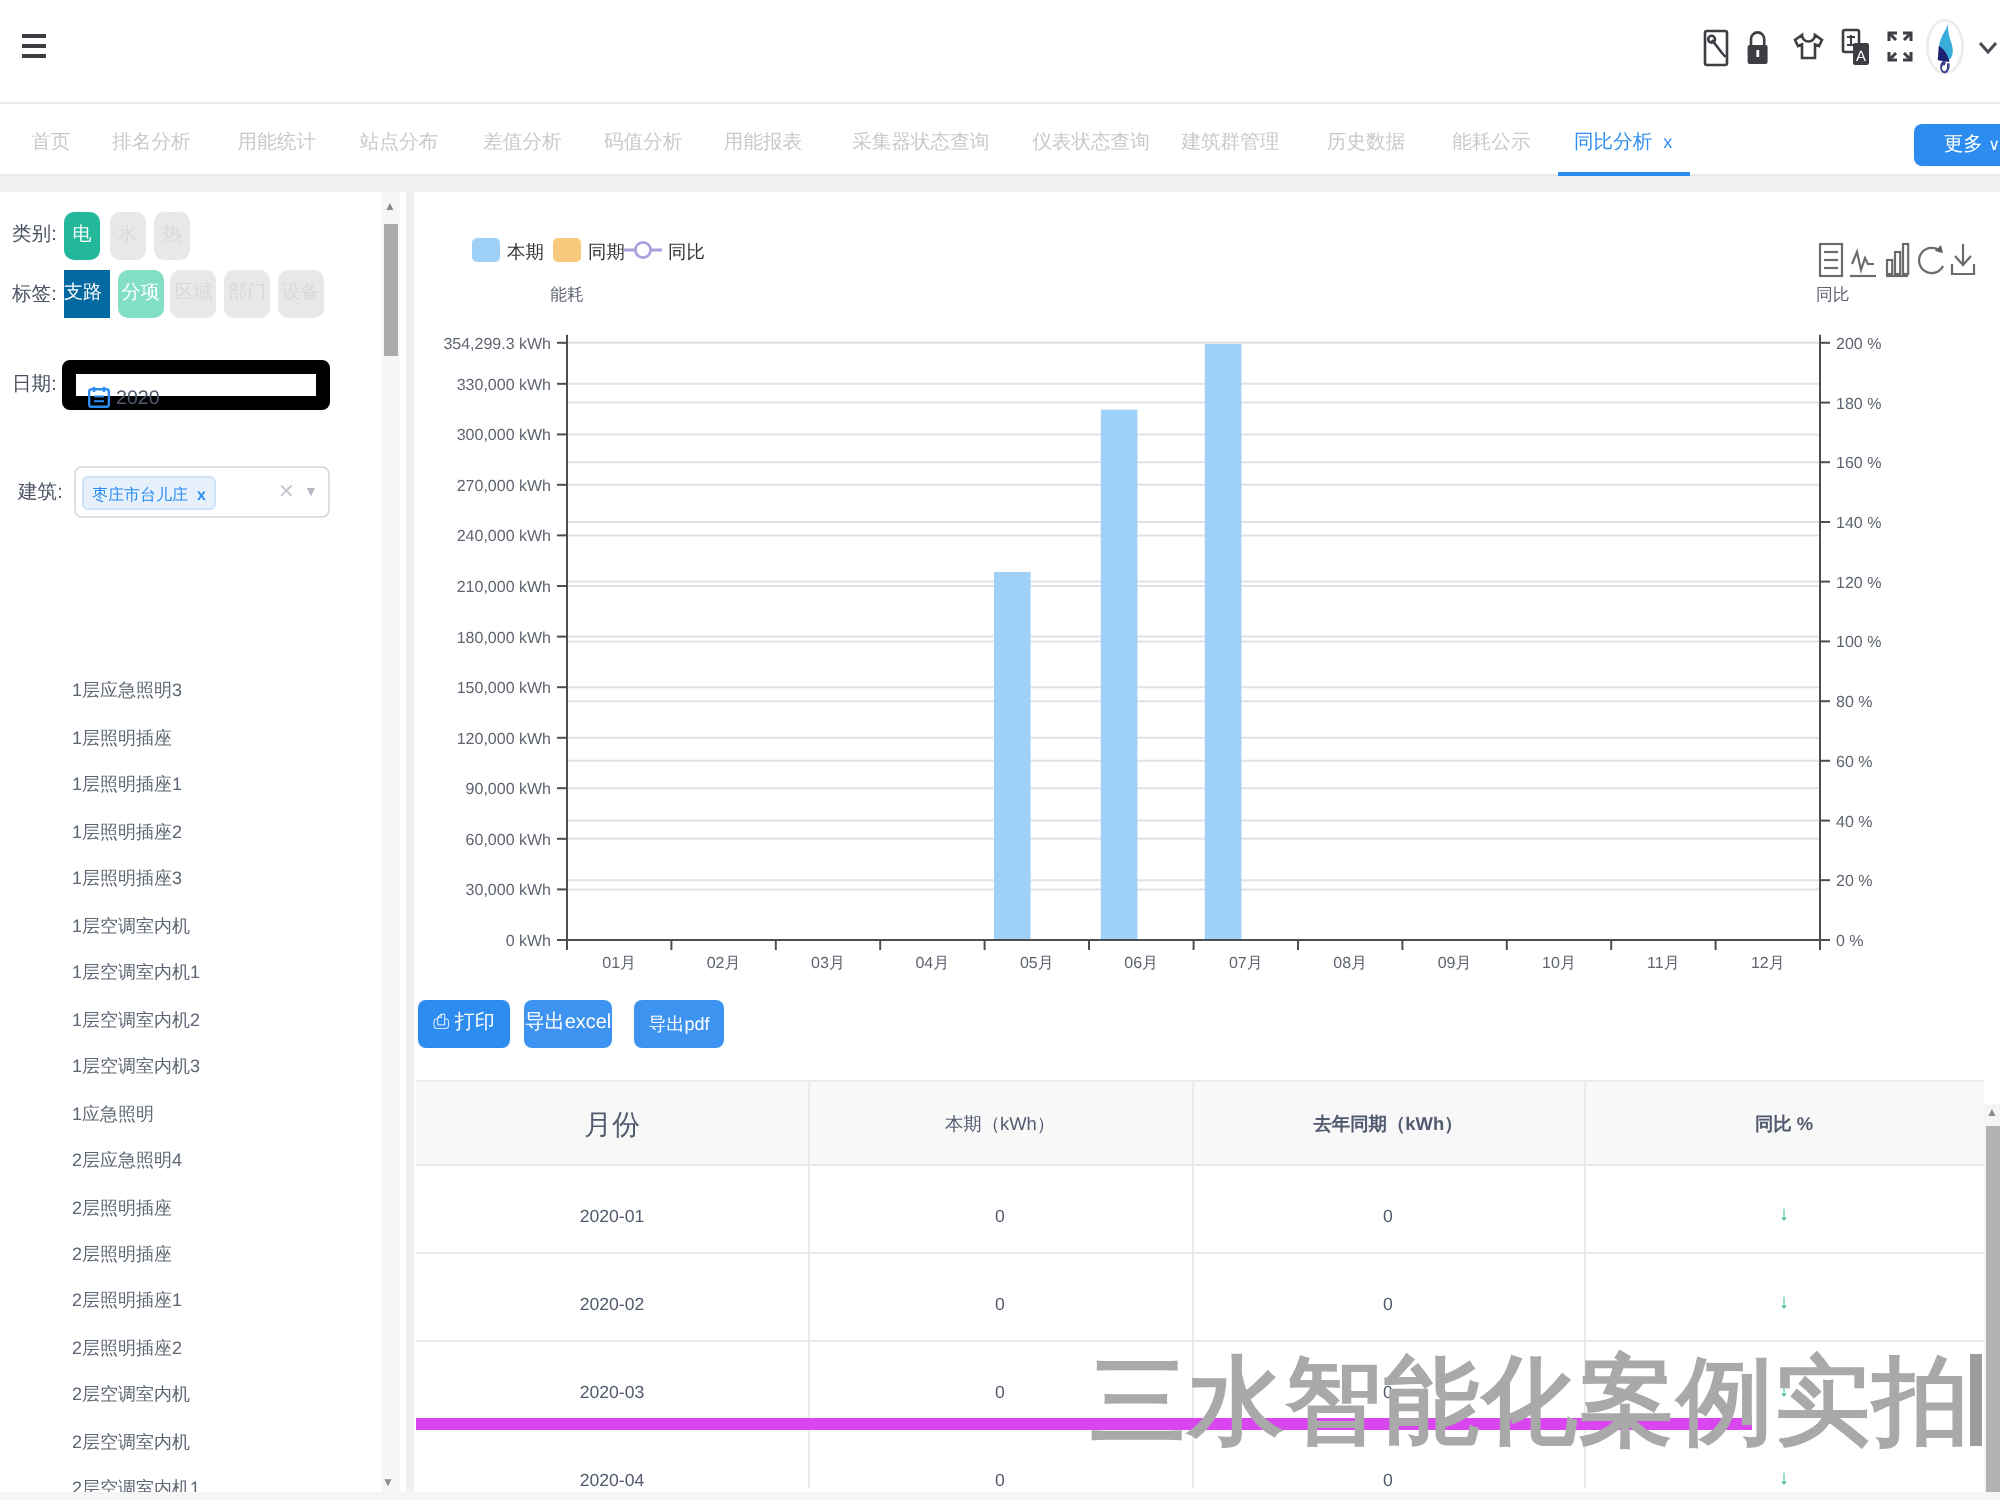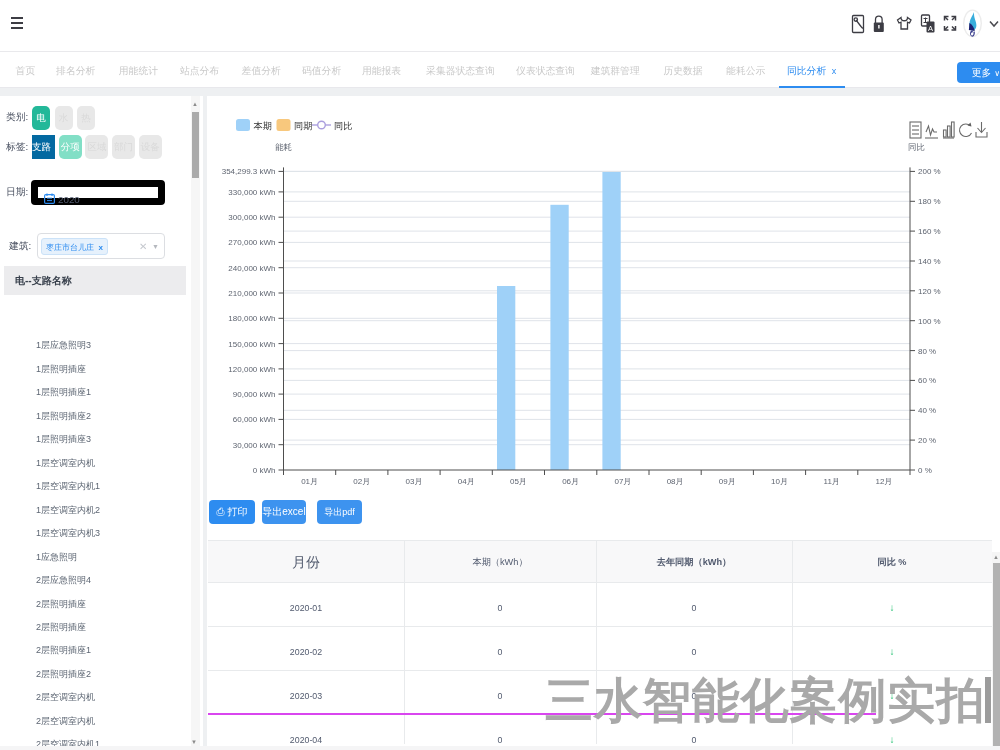--- a/index.html
+++ b/index.html
@@ -92,23 +92,20 @@
         <line x1="3" y1="7.6" x2="8" y2="7.6" stroke="#2d8cf0"></line>
       </svg>
     <div class="abs" style="left:20px;top:0;height:25px;line-height:25px;font-size:9.8px;color:#515a6e">2020</div>
   </div>
   <div class="abs" style="left:9px;top:144px;font-size:9.8px;color:#495060">建筑:</div>
   <div class="abs" style="left:37px;top:136.5px;width:128px;height:26px;border:1px solid #dcdee2;border-radius:4px;background:#fff">
     <div class="abs" style="left:3px;top:4px;height:17px;line-height:17px;background:#e6f1fc;border:1px solid #cbe2f8;border-radius:3px;font-size:8px;color:#2d8cf0;padding:0 4px">枣庄市台儿庄&nbsp; <b>x</b></div>
     <div class="abs" style="left:101px;top:0;height:26px;line-height:26px;color:#c5c8ce;font-size:10px">✕</div>
     <div class="abs" style="left:114px;top:0;height:26px;line-height:25px;color:#b5b8be;font-size:7px">▼</div>
   </div>
-  <div class="abs" style="left:4px;top:170px;width:182px;height:29px;background:#ececee">
-      <div class="abs" style="left:11px;top:0;height:29px;line-height:29px;font-size:10px;font-weight:bold;color:#38404c">电--支路名称</div>
-    </div>
   <div style="position:absolute;left:36px;top:238.3px;height:23.5px;line-height:23.5px;font-size:9px;color:#5d6673">1层应急照明3</div>
 <div style="position:absolute;left:36px;top:261.8px;height:23.5px;line-height:23.5px;font-size:9px;color:#5d6673">1层照明插座</div>
 <div style="position:absolute;left:36px;top:285.2px;height:23.5px;line-height:23.5px;font-size:9px;color:#5d6673">1层照明插座1</div>
 <div style="position:absolute;left:36px;top:308.7px;height:23.5px;line-height:23.5px;font-size:9px;color:#5d6673">1层照明插座2</div>
 <div style="position:absolute;left:36px;top:332.2px;height:23.5px;line-height:23.5px;font-size:9px;color:#5d6673">1层照明插座3</div>
 <div style="position:absolute;left:36px;top:355.6px;height:23.5px;line-height:23.5px;font-size:9px;color:#5d6673">1层空调室内机</div>
 <div style="position:absolute;left:36px;top:379.1px;height:23.5px;line-height:23.5px;font-size:9px;color:#5d6673">1层空调室内机1</div>
 <div style="position:absolute;left:36px;top:402.6px;height:23.5px;line-height:23.5px;font-size:9px;color:#5d6673">1层空调室内机2</div>
 <div style="position:absolute;left:36px;top:426.1px;height:23.5px;line-height:23.5px;font-size:9px;color:#5d6673">1层空调室内机3</div>
 <div style="position:absolute;left:36px;top:449.5px;height:23.5px;line-height:23.5px;font-size:9px;color:#5d6673">1应急照明</div>
@@ -285,21 +282,21 @@
 <div style="position:absolute;left:196px;top:0;width:192px;height:44px;line-height:50px;text-align:center;font-size:8.8px;color:#515a6e">0</div>
 <div style="position:absolute;left:388px;top:0;width:196px;height:44px;line-height:50px;text-align:center;font-size:8.8px;color:#515a6e">0</div>
 <div style="position:absolute;left:584px;top:0;width:200px;height:44px;line-height:50px;text-align:center;font-size:10px;color:#19be6b">↓</div>
 </div>
 <div style="position:absolute;left:0;top:87px;width:784px;height:44px;border-bottom:1px solid #e8eaec">
 <div style="position:absolute;left:0;top:0;width:196px;height:44px;line-height:50px;text-align:center;font-size:8.8px;color:#515a6e">2020-02</div>
 <div style="position:absolute;left:196px;top:0;width:192px;height:44px;line-height:50px;text-align:center;font-size:8.8px;color:#515a6e">0</div>
 <div style="position:absolute;left:388px;top:0;width:196px;height:44px;line-height:50px;text-align:center;font-size:8.8px;color:#515a6e">0</div>
 <div style="position:absolute;left:584px;top:0;width:200px;height:44px;line-height:50px;text-align:center;font-size:10px;color:#19be6b">↓</div>
 </div>
-<div style="position:absolute;left:0;top:131px;width:668px;height:44px;border-bottom:2px solid #d946ef">
+<div style="position:absolute;left:0;top:131px;width:668px;height:44px;border-bottom:6px solid #d946ef">
 <div style="position:absolute;left:0;top:0;width:196px;height:44px;line-height:50px;text-align:center;font-size:8.8px;color:#515a6e">2020-03</div>
 <div style="position:absolute;left:196px;top:0;width:192px;height:44px;line-height:50px;text-align:center;font-size:8.8px;color:#515a6e">0</div>
 <div style="position:absolute;left:388px;top:0;width:196px;height:44px;line-height:50px;text-align:center;font-size:8.8px;color:#515a6e">0</div>
 <div style="position:absolute;left:584px;top:0;width:200px;height:44px;line-height:50px;text-align:center;font-size:10px;color:#19be6b">↓</div>
 </div>
 <div style="position:absolute;left:0;top:175px;width:784px;height:44px;border-bottom:1px solid #e8eaec">
 <div style="position:absolute;left:0;top:0;width:196px;height:44px;line-height:50px;text-align:center;font-size:8.8px;color:#515a6e">2020-04</div>
 <div style="position:absolute;left:196px;top:0;width:192px;height:44px;line-height:50px;text-align:center;font-size:8.8px;color:#515a6e">0</div>
 <div style="position:absolute;left:388px;top:0;width:196px;height:44px;line-height:50px;text-align:center;font-size:8.8px;color:#515a6e">0</div>
 <div style="position:absolute;left:584px;top:0;width:200px;height:44px;line-height:50px;text-align:center;font-size:10px;color:#19be6b">↓</div>

